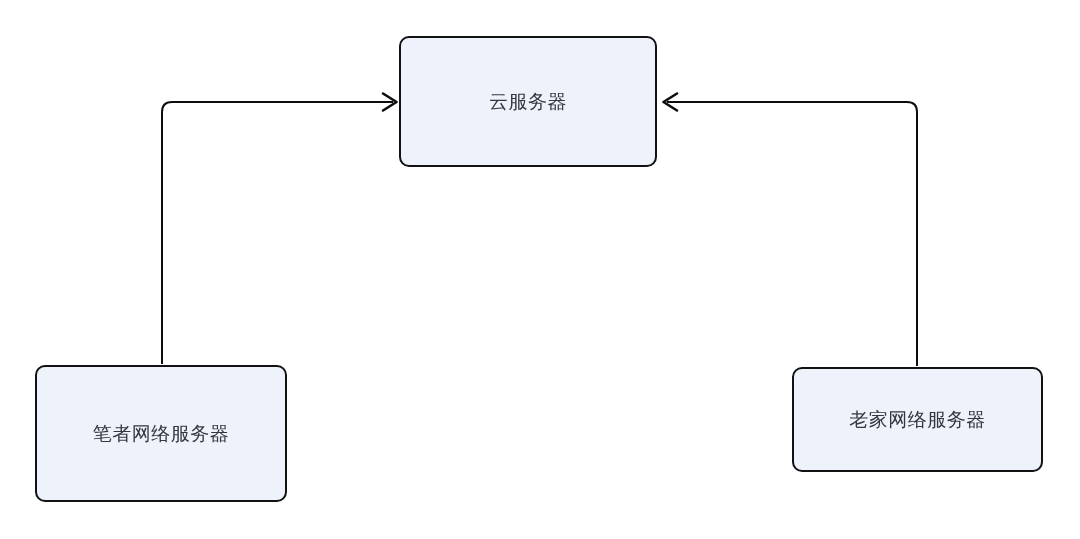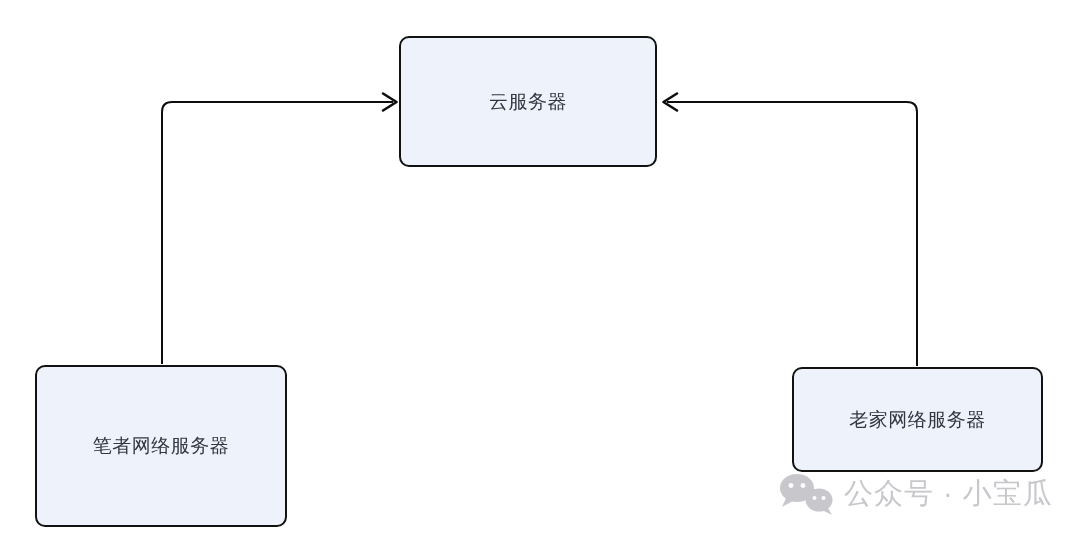--- a/index.html
+++ b/index.html
@@ -40,21 +40,21 @@
     border: 2px solid var(--node-border);
     border-radius: 10px;
     display: flex;
     align-items: center;
     justify-content: center;
     color: var(--node-text);
     font-size: 19px;
     letter-spacing: 0.5px;
   }
   .node-cloud    { left: 399px; top: 36px;  width: 258px; height: 131px; }
-  .node-author   { left: 35px;  top: 365px; width: 252px; height: 162px; }
+  .node-author   { left: 35px;  top: 365px; width: 252px; height: 137px; }
   .node-hometown { left: 792px; top: 367px; width: 251px; height: 105px; }
   .watermark {
     position: absolute;
     left: 778px;
     top: 472px;
     display: flex;
     align-items: center;
     gap: 8px;
     color: var(--watermark);
     font-size: 29px;
@@ -84,35 +84,14 @@
   </div>
 
   <div class="node node-author">
     <span>笔者网络服务器</span>
   </div>
 
   <div class="node node-hometown">
     <span>老家网络服务器</span>
   </div>
 
-  <div class="watermark">
-    <svg width="58" height="44" viewBox="0 0 58 44">
-      <g fill="currentColor">
-
-        <ellipse cx="19" cy="16" rx="17" ry="14"></ellipse>
-        <path d="M 8 26 L 4 35 L 15 29 Z"></path>
-
-        <ellipse cx="41" cy="28" rx="13.5" ry="11.5"></ellipse>
-        <path d="M 50 36 L 54 43 L 45 38.5 Z"></path>
-      </g>
-      <g fill="#ffffff">
-
-        <circle cx="13" cy="13.5" r="2.4"></circle>
-        <circle cx="25" cy="13.5" r="2.4"></circle>
-
-        <circle cx="36.5" cy="26" r="2"></circle>
-        <circle cx="45.5" cy="26" r="2"></circle>
-      </g>
-    </svg>
-    <span>公众号 · 小宝瓜</span>
-  </div>
 
 </div>
 
 </body></html>

